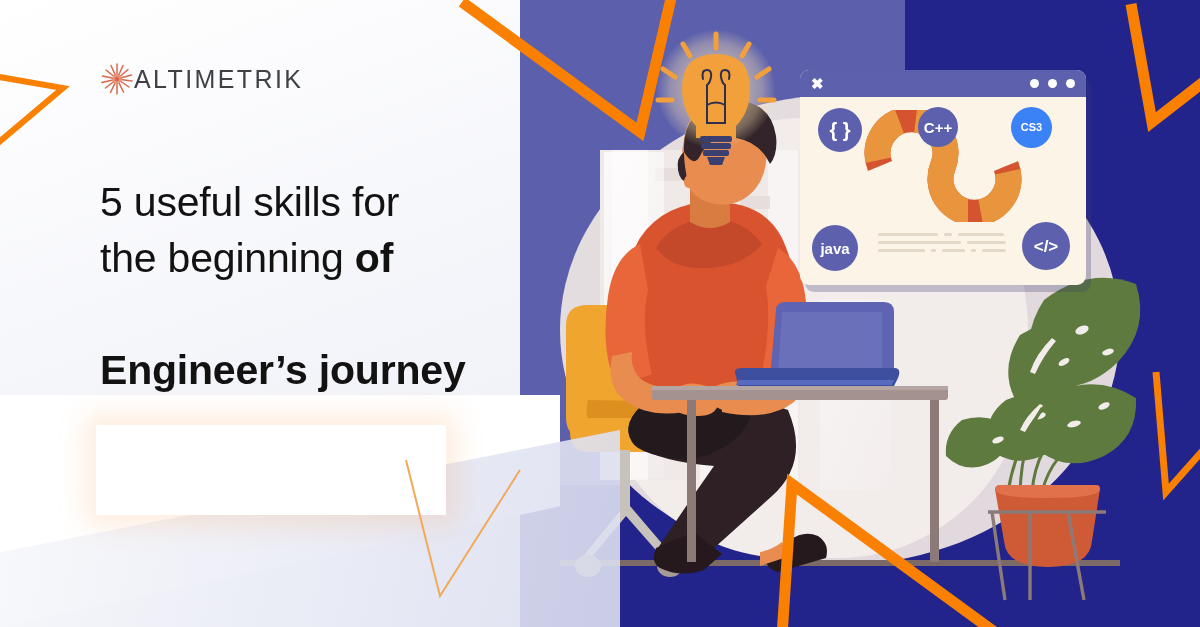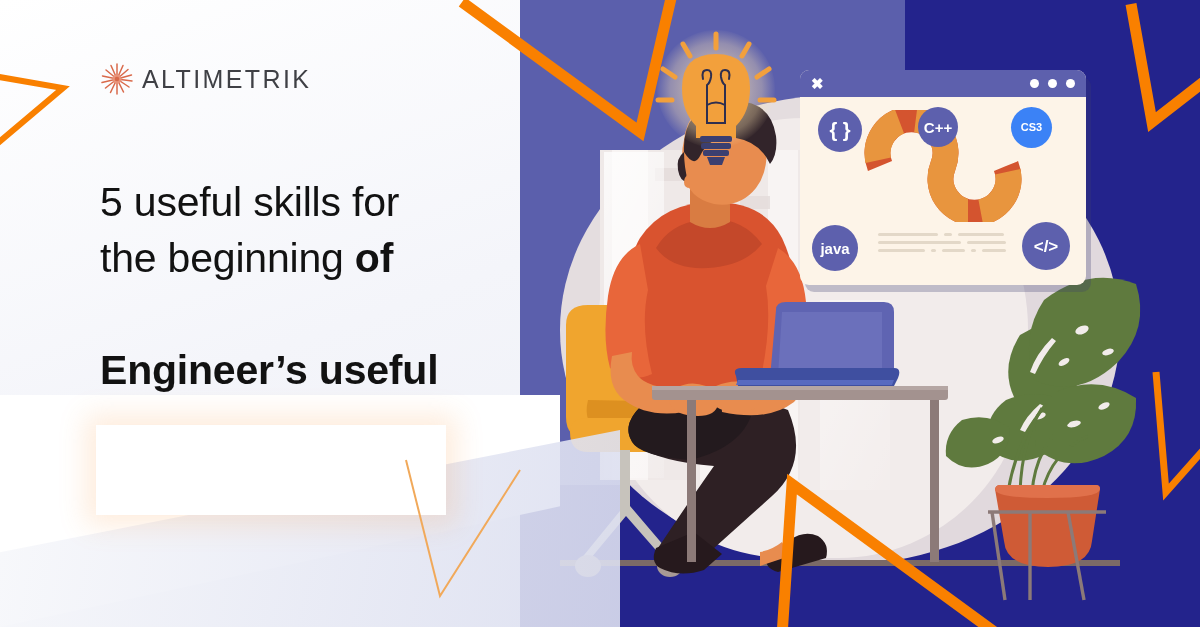--- a/index.html
+++ b/index.html
@@ -97,21 +97,21 @@
     background: linear-gradient(115deg, rgba(255,255,255,.75), rgba(255,255,255,.15));
   }
 
   
   .logo-wrap {
     position: absolute;
     left: 100px;
     top: 62px;
     display: flex;
     align-items: center;
-    gap: 8px;
+    gap: 0;
   }
   .logo-text {
     font-size: 25px;
     letter-spacing: 2.4px;
     color: #3f4045;
     font-weight: 400;
   }
 
   
   .headline {
@@ -454,21 +454,21 @@
       <circle cx="17" cy="17" r="4.6" fill="#e8937a"></circle>
       <circle cx="17" cy="17" r="2.3" fill="#d9694a"></circle>
     </svg>
     <span class="logo-text">ALTIMETRIK</span>
   </div>
 
   <h1 class="headline">
     <span class="b">5 useful skills for</span><br>
     <span class="b">the beginning</span><span class="r"> of</span><br>
     <br>
-    <span class="r">Engineer’s useful</span>
+    <span class="r">Engineer’s journey</span>
   </h1>
 
   <div class="cta-card">
     <span></span>
   </div>
 
   <svg class="layer" viewBox="0 0 1200 627">
 
     <g stroke="#f98000" stroke-width="6" fill="none" stroke-linejoin="miter">
       <path d="M-30 72 L 63 88 L -8 148"></path>

